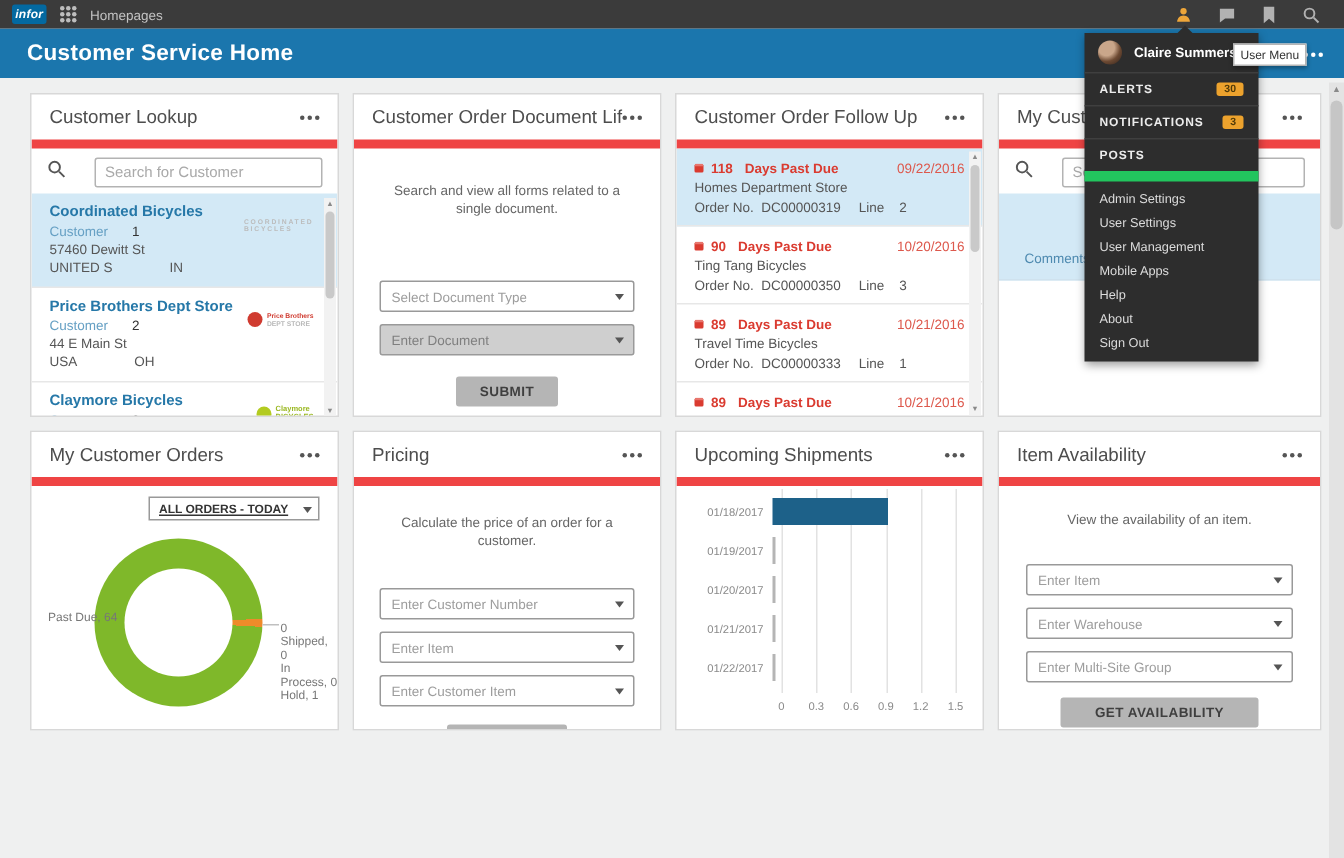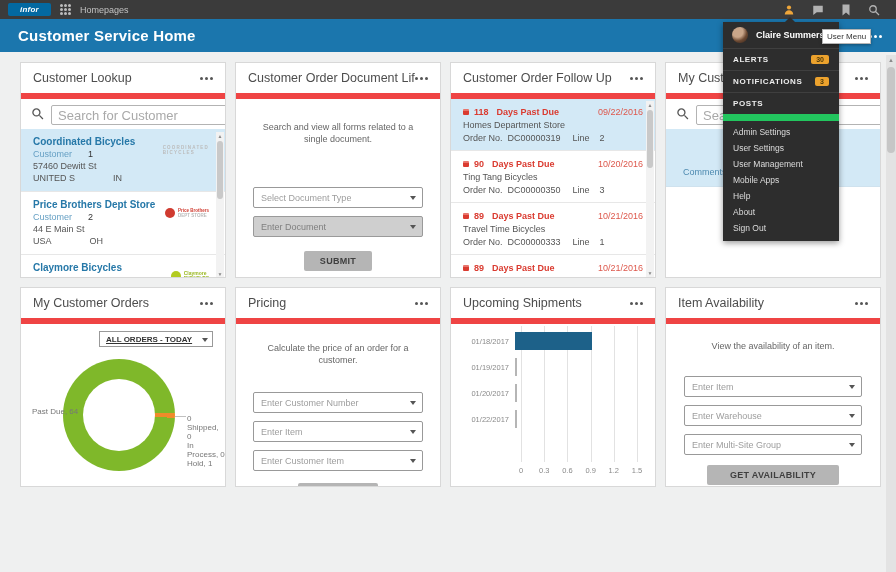--- a/index.html
+++ b/index.html
@@ -5,21 +5,21 @@
   * { margin:0; padding:0; box-sizing:border-box; }
   html,body { background:#e9e9e9; }
   #app {
     position:relative; width:896px; height:572px; overflow:hidden;
     background:#eff0f0; font-family:"Liberation Sans", sans-serif;
     -webkit-font-smoothing:antialiased;
   }
   
   .topbar { position:absolute; left:0; top:0; width:896px; height:19px; background:#3b3b3b;
             display:flex; align-items:center; padding:0 8px; z-index:30; }
-  .infor-logo { width:43px; height:13px; background:#0369a1; border-radius:2px; color:#fff;
+  .infor-logo { width:23px; height:13px; background:#0369a1; border-radius:2px; color:#fff;
                 font-size:8px; font-weight:bold; font-style:italic; display:flex; align-items:center;
                 justify-content:center; letter-spacing:.2px; }
   .grid-icon { margin-left:9px; display:grid; grid-template-columns:repeat(3,3px); grid-gap:1px; }
   .grid-icon i { width:3px; height:3px; background:#bdbdbd; border-radius:50%; }
   .nav-label { margin-left:9px; font-size:9px; color:#c2c2c2; }
   .top-icons { margin-left:auto; display:flex; align-items:center; gap:17px; margin-right:8px; }
   .top-icons svg { display:block; }
   
   .bluebar { position:absolute; left:0; top:19px; width:896px; height:33px; background:#1b76ad;
              display:flex; align-items:center; z-index:10; }
@@ -39,22 +39,22 @@
   #card-lifecycle   { left:235px; top:62px;  width:206px; height:216px; }
   #card-followup    { left:450px; top:62px;  width:206px; height:216px; }
   #card-mycustomers { left:665px; top:62px;  width:216px; height:216px; }
   #card-orders      { left:20px;  top:287px; width:206px; height:200px; }
   #card-pricing     { left:235px; top:287px; width:206px; height:200px; }
   #card-shipments   { left:450px; top:287px; width:206px; height:200px; }
   #card-availability{ left:665px; top:287px; width:216px; height:200px; }
   
   .search-row { display:flex; align-items:center; padding:6px 10px 4px 10px; gap:7px; }
   .search-row input { flex:1; height:20px; border:1px solid #b3b3b3; border-radius:2px;
-                      font-size:13px; padding:0 6px; color:#444; outline:none;
-                      font-family:"Liberation Sans",sans-serif; }
+                      font-size:10px; padding:0 6px; color:#444; outline:none;
+                      font-family:"Liberation Sans",sans-serif;margin-left:12px; }
   .search-row input::placeholder { color:#a9a9a9; }
   
   .cust-item { position:relative; padding:7px 12px 6px 12px; border-bottom:1px solid #e7e7e7; }
   .cust-item.sel { background:#d3e9f6; }
   .cust-name { font-size:10px; font-weight:bold; color:#2678a8; margin-bottom:2px; }
   .cust-row { font-size:9px; margin-bottom:2px; }
   .cust-label { color:#66a0c4; }
   .cust-num { color:#333; margin-left:16px; }
   .cust-street { font-size:9px; color:#555; margin-bottom:2px; }
   .cust-country { color:#555; font-size:9px; }
@@ -462,20 +462,26 @@
                 <div class="bar zero" style="width: 0%;"></div>
               </div>
             </div>
             <div class="bar-row">
               <div class="bar-label">01/20/2017</div>
               <div class="bar-track">
                 <div class="bar zero" style="width: 0%;"></div>
               </div>
             </div>
             <div class="bar-row">
+              <div class="bar-label">01/21/2017</div>
+              <div class="bar-track">
+                <div class="bar zero" style="width: 0%;"></div>
+              </div>
+            </div>
+            <div class="bar-row">
               <div class="bar-label">01/22/2017</div>
               <div class="bar-track">
                 <div class="bar zero" style="width: 0%;"></div>
               </div>
             </div>
           </div>
         <div class="ticks-row" id="ship-ticks">
             <span class="tick-label" style="left: 0%;">0</span>
             <span class="tick-label" style="left: 20%;">0.3</span>
             <span class="tick-label" style="left: 40%;">0.6</span>

